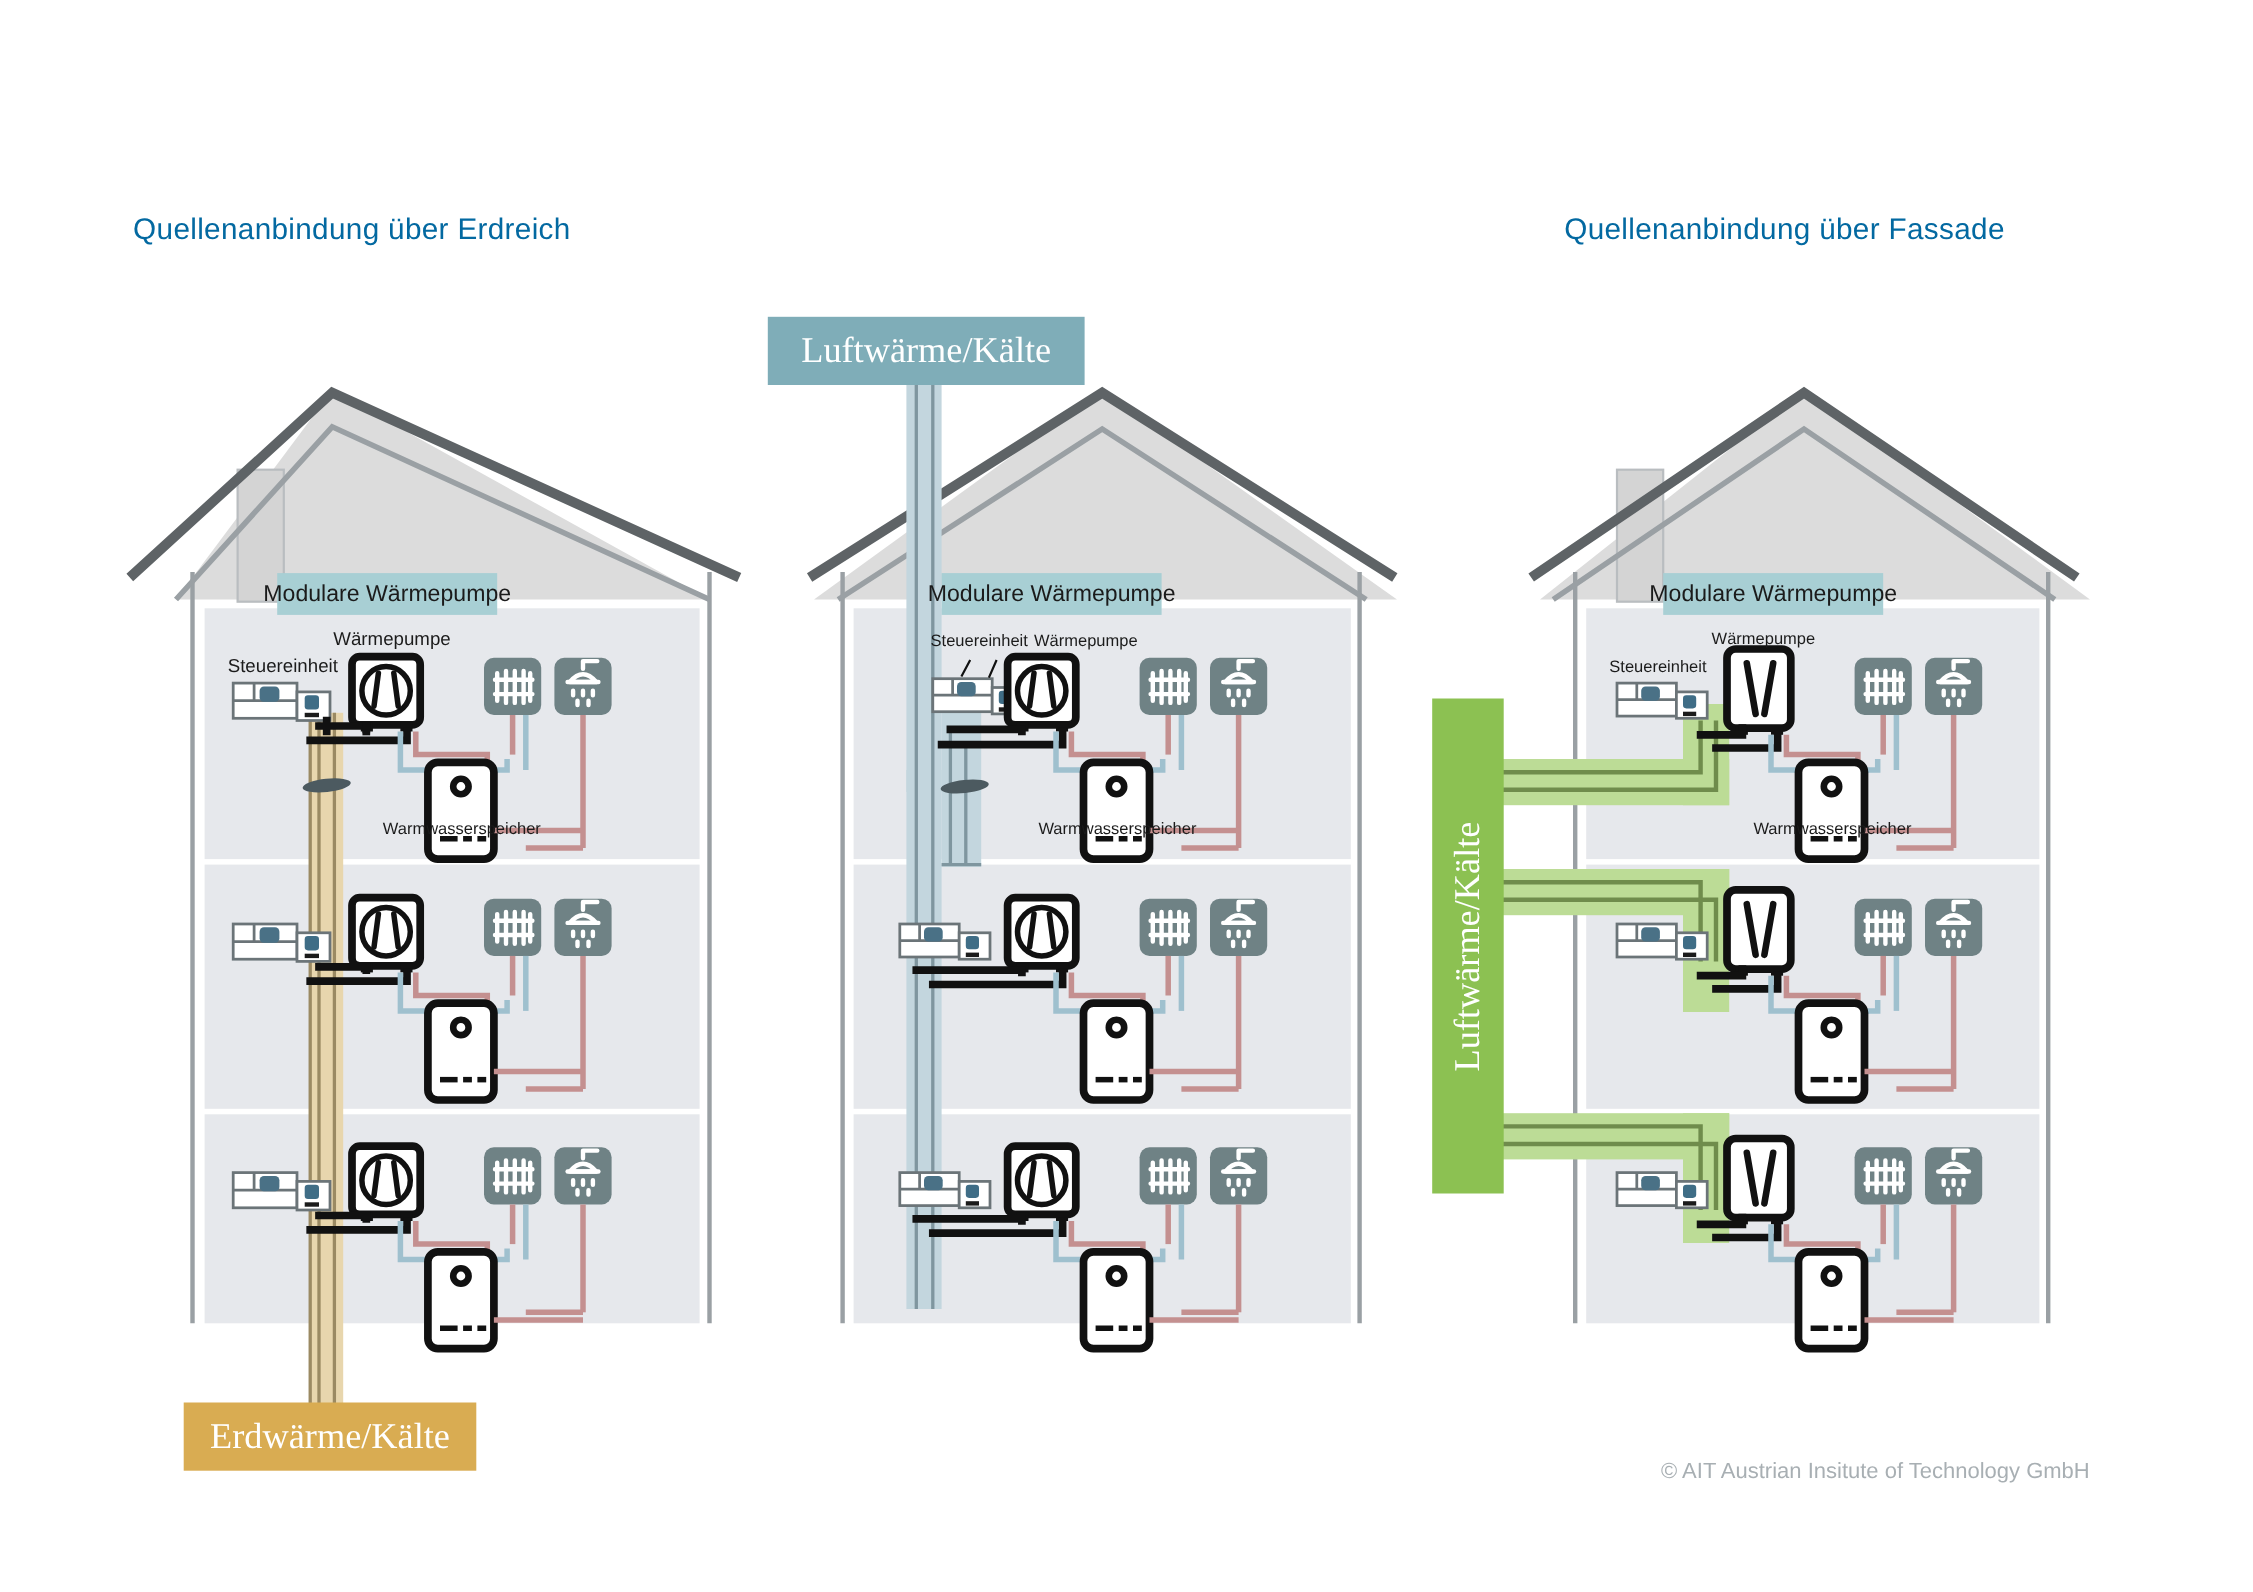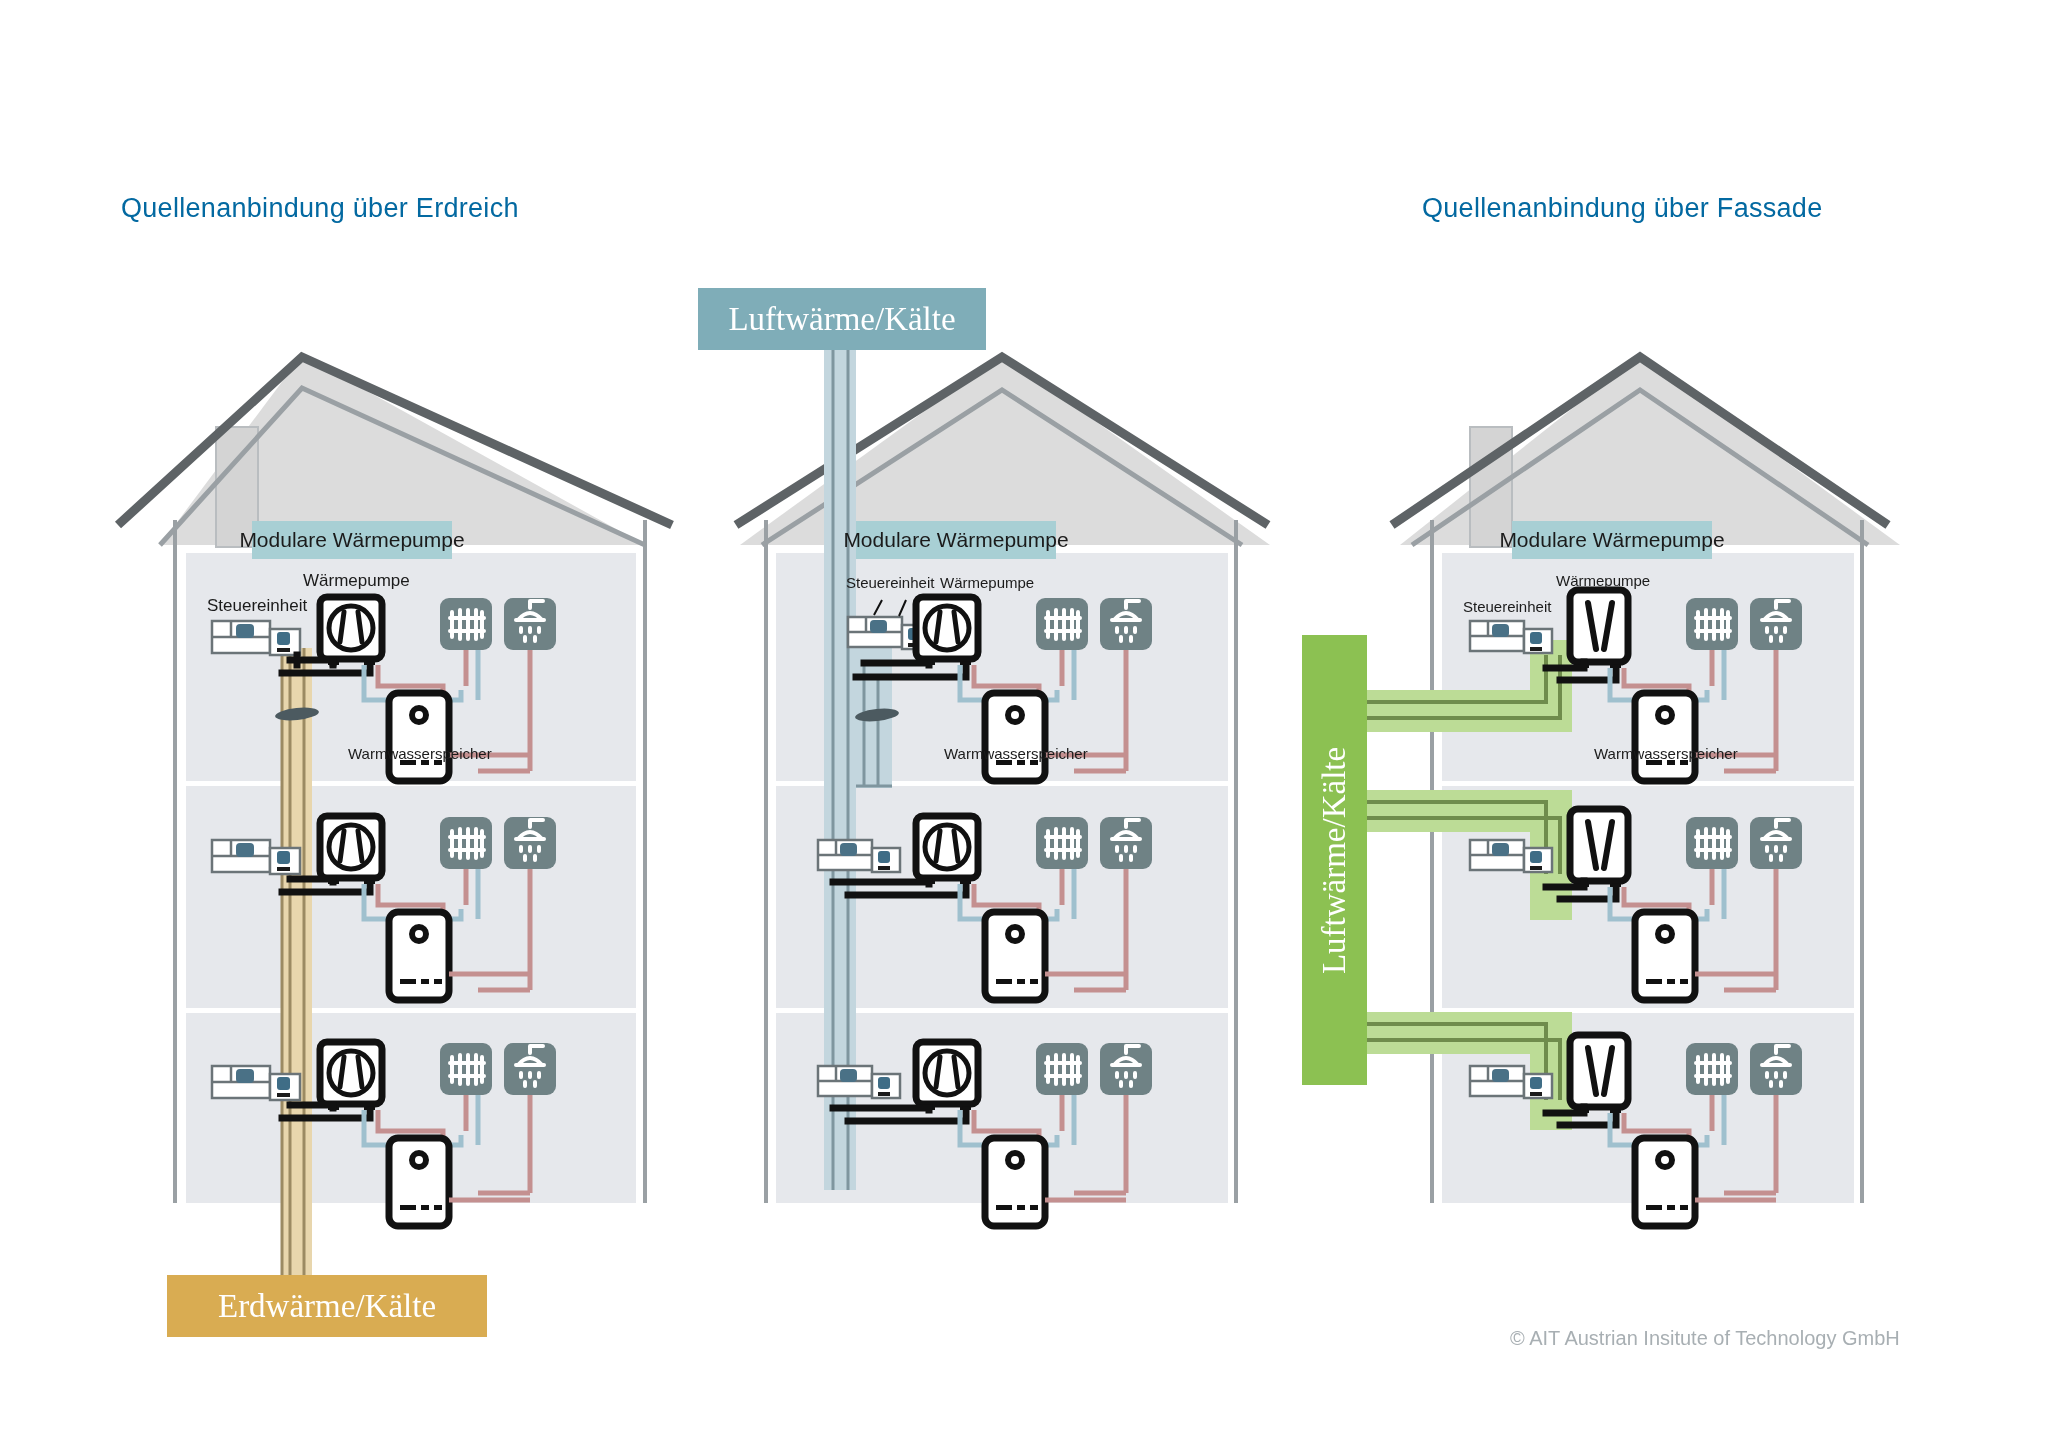--- a/index.html
+++ b/index.html
@@ -215,21 +215,21 @@
       <rect x="421" y="1205" width="8" height="5" fill="#111111"></rect>
       <rect x="434" y="1205" width="8" height="5" fill="#111111"></rect>
     </g>
     <path class="pipe-red" d="M449,1200 L530,1200"></path>
   </svg>
 
   <div class="badge badge-teal" style="left:252px;top:521px;width:200px;height:38px;">Modulare Wärmepumpe</div>
   <div class="lbl" style="left:207px;top:596px;">Steuereinheit</div>
   <div class="lbl" style="left:303px;top:571px;">Wärmepumpe</div>
   <div class="lbl-sm" style="left:348px;top:745px;">Warmwasserspeicher</div>
-  <div class="srcbox gold" style="left:167px;top:1275px;width:320px;height:62px;">Erdwärme/Kälte</div>
+  <div class="srcbox gold" style="left:167px;top:1275px;width:266px;height:62px;">Erdwärme/Kälte</div>
 
   <svg width="2048" height="1447">
     <polygon class="atticfill" points="1002,355 1270,545 740,545"></polygon>
     <rect class="chimfill" x="815" y="585" width="48" height="130"></rect>
     <rect x="815" y="585" width="48" height="130" fill="none" stroke="#b9bdc0" stroke-width="2"></rect>
     <path class="wall" d="M766,520 L766,1203 M1236,520 L1236,1203"></path>
     <path class="roof-out" d="M736,525 L1002,357 L1268,525"></path>
     <path class="roof-in" d="M762,545 L1002,390 L1242,545"></path>
     <rect class="floorfill" x="776" y="553" width="452" height="228"></rect>
     <rect class="floorfill" x="776" y="786" width="452" height="222"></rect>

